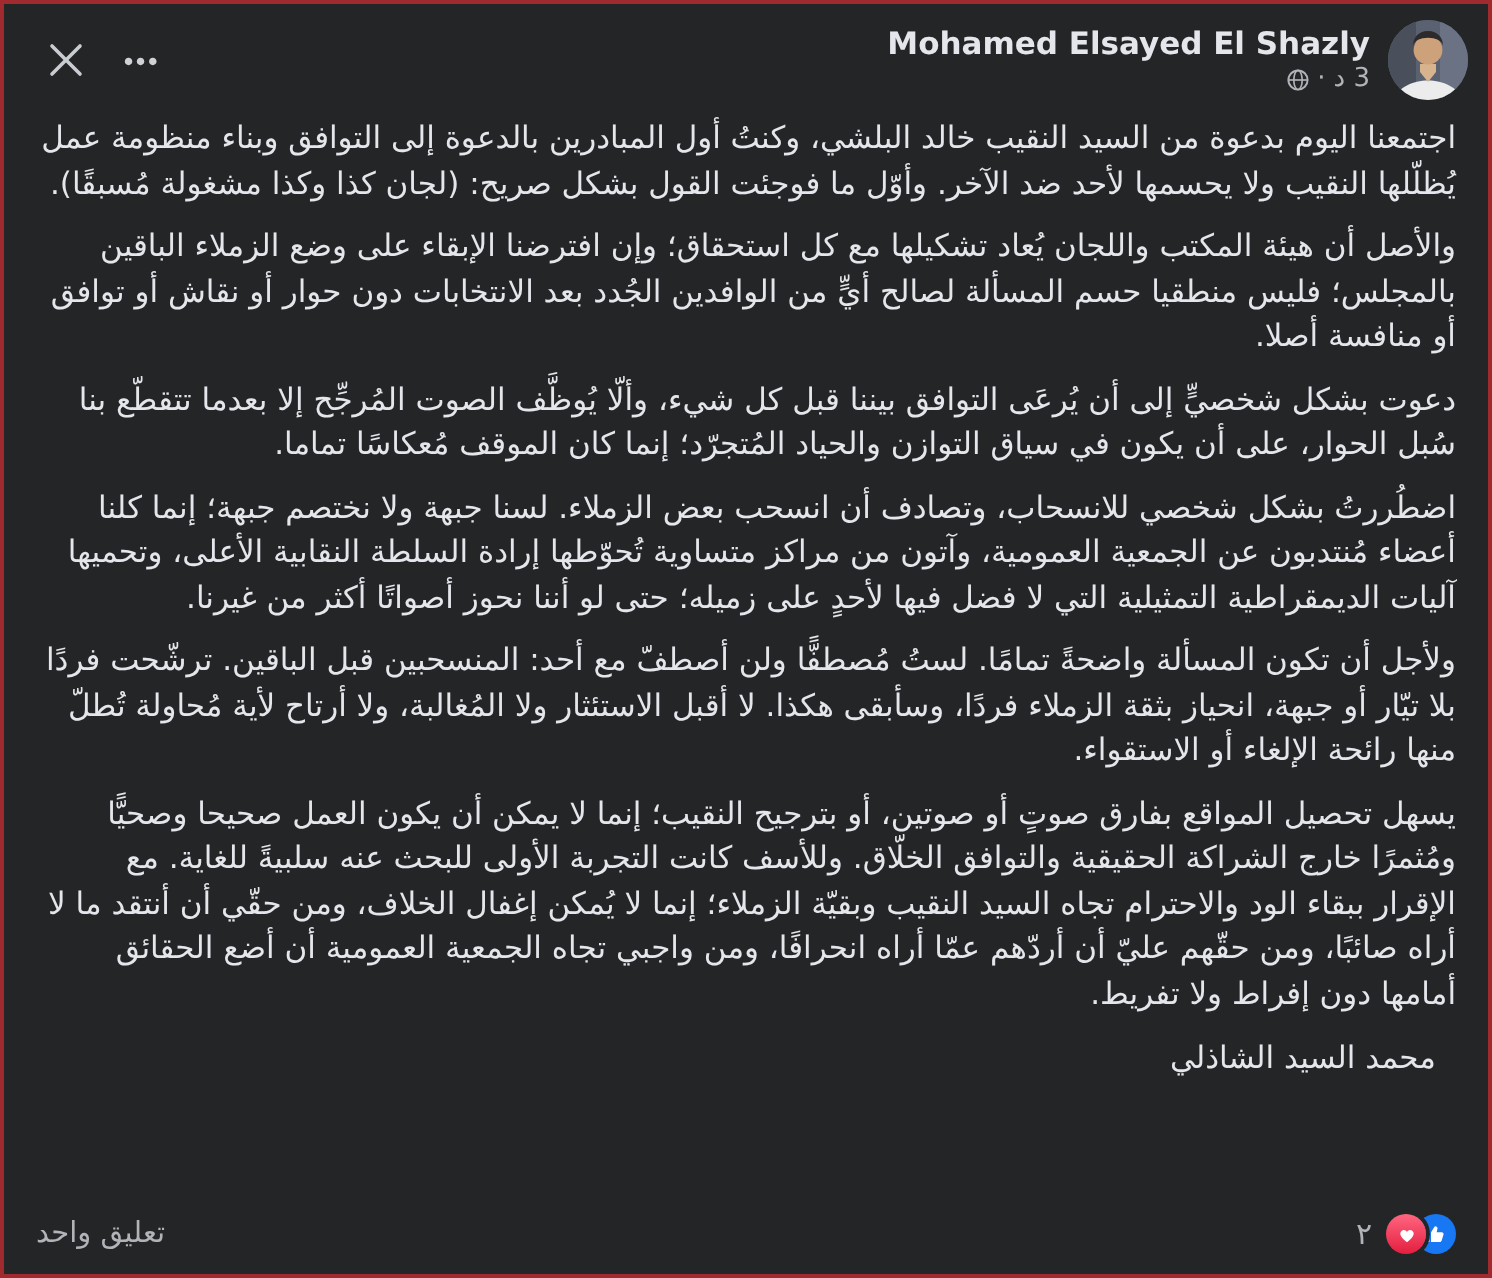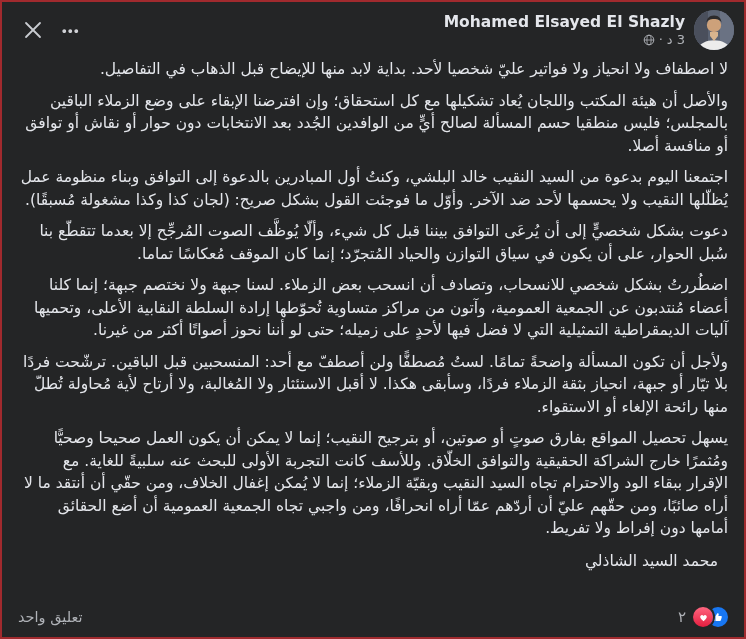--- a/index.html
+++ b/index.html
@@ -91,23 +91,22 @@
 
     <button class="icon-btn close-btn">
       <svg width="22" height="22" viewBox="0 0 22 22">
         <line x1="4" y1="4" x2="18" y2="18" stroke="#c9ccd1" stroke-width="1.8" stroke-linecap="round"></line>
         <line x1="18" y1="4" x2="4" y2="18" stroke="#c9ccd1" stroke-width="1.8" stroke-linecap="round"></line>
       </svg>
     </button>
   </div>
 
   <div class="post-body">
-    <p>لا اصطفاف ولا انحياز ولا فواتير عليّ شخصيا لأحد. بداية لابد منها للإيضاح قبل الذهاب في التفاصيل.</p>
+    <p>اجتمعنا اليوم بدعوة من السيد النقيب خالد البلشي، وكنتُ أول المبادرين بالدعوة إلى التوافق وبناء منظومة عمل يُظلّلها النقيب ولا يحسمها لأحد ضد الآخر. وأوّل ما فوجئت القول بشكل صريح: (لجان كذا وكذا مشغولة مُسبقًا).</p>
     <p>والأصل أن هيئة المكتب واللجان يُعاد تشكيلها مع كل استحقاق؛ وإن افترضنا الإبقاء على وضع الزملاء الباقين بالمجلس؛ فليس منطقيا حسم المسألة لصالح أيٍّ من الوافدين الجُدد بعد الانتخابات دون حوار أو نقاش أو توافق أو منافسة أصلا.</p>
-    <p>اجتمعنا اليوم بدعوة من السيد النقيب خالد البلشي، وكنتُ أول المبادرين بالدعوة إلى التوافق وبناء منظومة عمل يُظلّلها النقيب ولا يحسمها لأحد ضد الآخر. وأوّل ما فوجئت القول بشكل صريح: (لجان كذا وكذا مشغولة مُسبقًا).</p>
     <p>دعوت بشكل شخصيٍّ إلى أن يُرعَى التوافق بيننا قبل كل شيء، وألّا يُوظَّف الصوت المُرجِّح إلا بعدما تتقطّع بنا سُبل الحوار، على أن يكون في سياق التوازن والحياد المُتجرّد؛ إنما كان الموقف مُعكاسًا تماما.</p>
     <p>اضطُررتُ بشكل شخصي للانسحاب، وتصادف أن انسحب بعض الزملاء. لسنا جبهة ولا نختصم جبهة؛ إنما كلنا أعضاء مُنتدبون عن الجمعية العمومية، وآتون من مراكز متساوية تُحوّطها إرادة السلطة النقابية الأعلى، وتحميها آليات الديمقراطية التمثيلية التي لا فضل فيها لأحدٍ على زميله؛ حتى لو أننا نحوز أصواتًا أكثر من غيرنا.</p>
     <p>ولأجل أن تكون المسألة واضحةً تمامًا. لستُ مُصطفًّا ولن أصطفّ مع أحد: المنسحبين قبل الباقين. ترشّحت فردًا بلا تيّار أو جبهة، انحياز بثقة الزملاء فردًا، وسأبقى هكذا. لا أقبل الاستئثار ولا المُغالبة، ولا أرتاح لأية مُحاولة تُطلّ منها رائحة الإلغاء أو الاستقواء.</p>
     <p>يسهل تحصيل المواقع بفارق صوتٍ أو صوتين، أو بترجيح النقيب؛ إنما لا يمكن أن يكون العمل صحيحا وصحيًّا ومُثمرًا خارج الشراكة الحقيقية والتوافق الخلّاق. وللأسف كانت التجربة الأولى للبحث عنه سلبيةً للغاية. مع الإقرار ببقاء الود والاحترام تجاه السيد النقيب وبقيّة الزملاء؛ إنما لا يُمكن إغفال الخلاف، ومن حقّي أن أنتقد ما لا أراه صائبًا، ومن حقّهم عليّ أن أردّهم عمّا أراه انحرافًا، ومن واجبي تجاه الجمعية العمومية أن أضع الحقائق أمامها دون إفراط ولا تفريط.</p>
     <div class="signature">
       <p>محمد السيد الشاذلي</p>
     </div>
   </div>
 
   <div class="footer">

